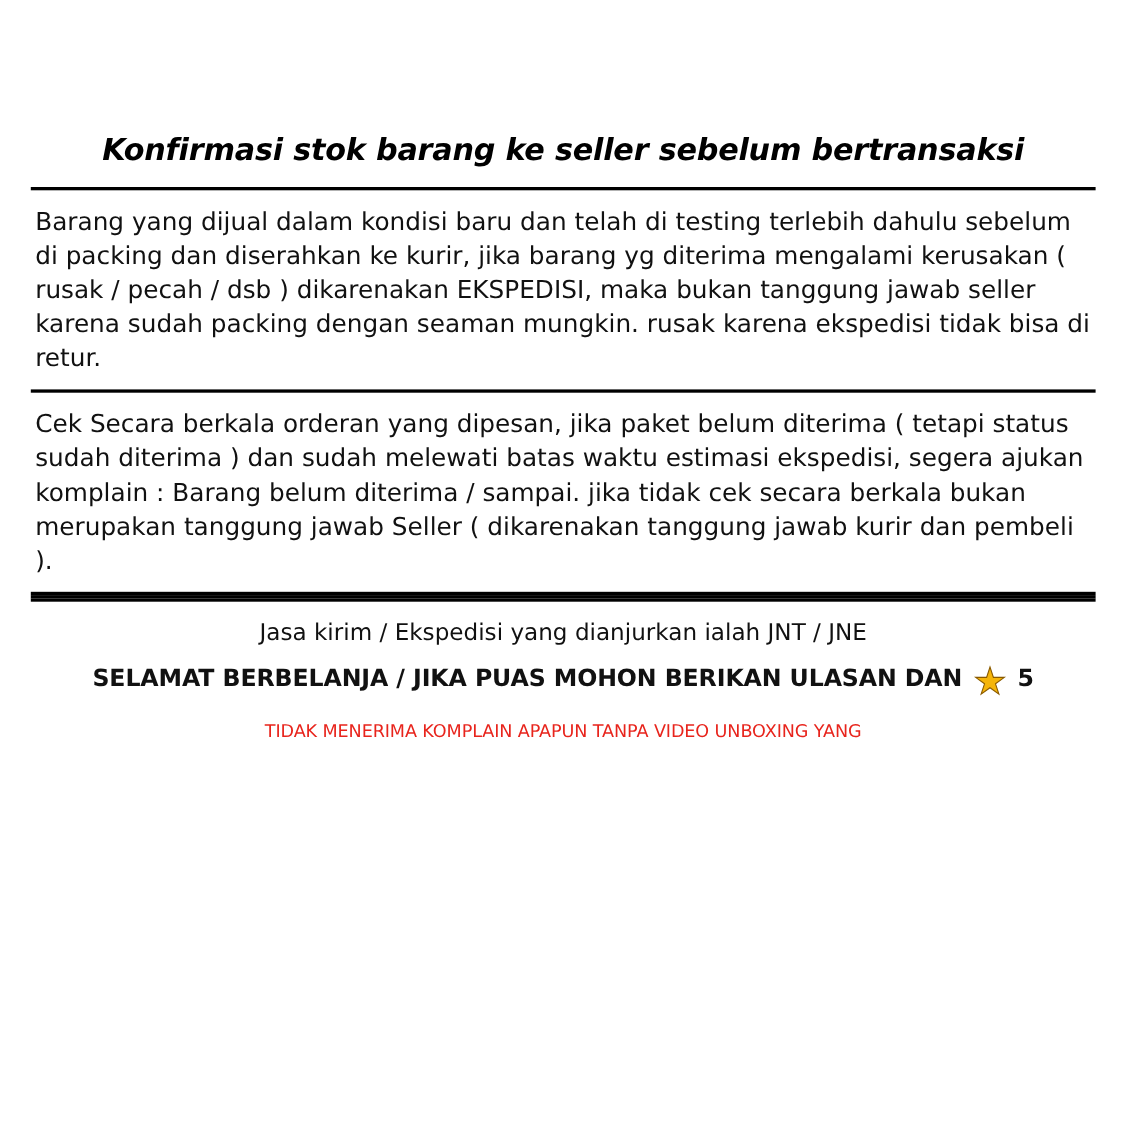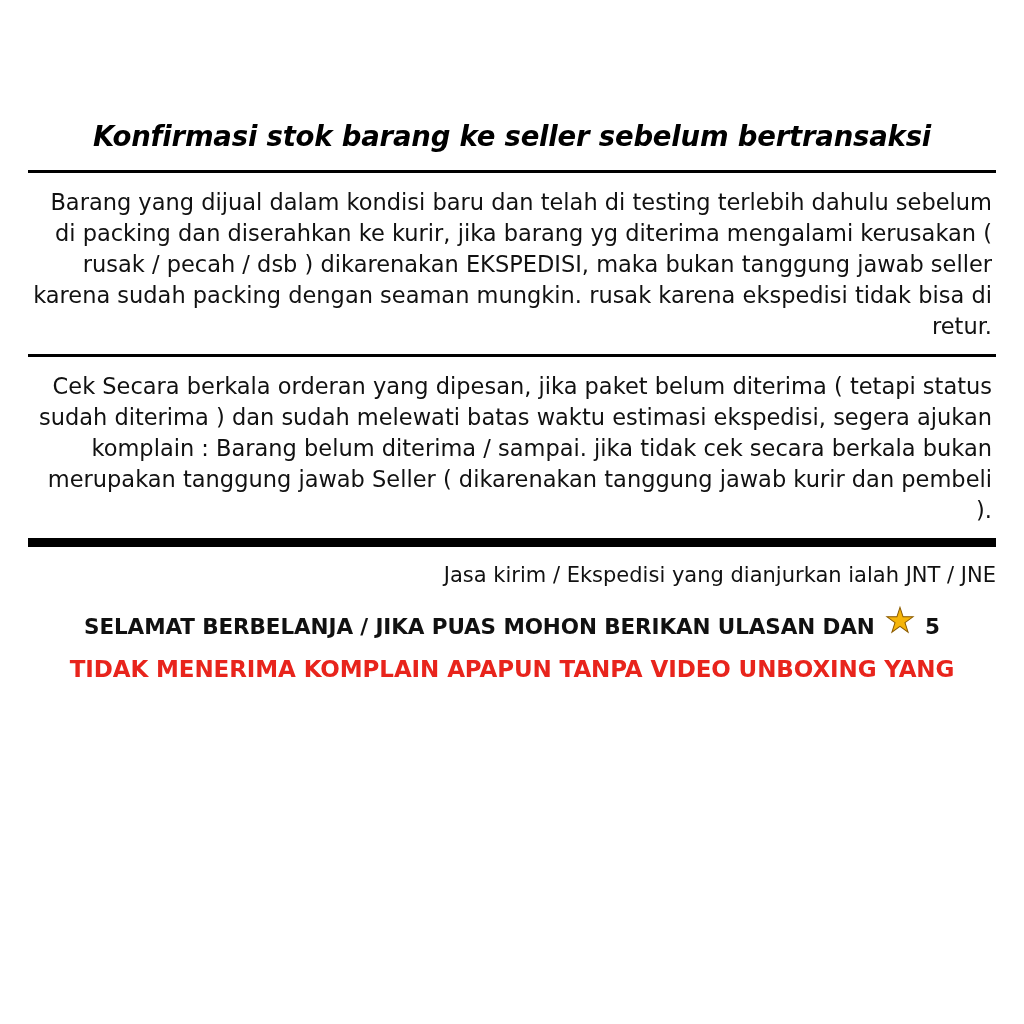--- a/index.html
+++ b/index.html
@@ -41,66 +41,65 @@
   }
   .block {
     padding: 14px 4px 12px 4px;
   }
   .block p {
     margin: 0;
     font-size: 22.5px;
     line-height: 1.38;
     color: #111111;
     font-family: "DejaVu Sans", sans-serif;
-    text-align: right;
+    text-align: left;
   }
   .footer {
     padding-top: 16px;
     text-align: center;
   }
   .footer .regular {
     font-weight: bold;
     font-style: italic;
     font-size: 22px;
     letter-spacing: 0.3px;
     margin-bottom: 10px;
   }
   .footer .jasa {
     font-size: 21px;
     margin-bottom: 18px;
-    text-align: right;
   }
   .footer .selamat {
     font-weight: bold;
     font-size: 21.5px;
     letter-spacing: -0.1px;
     display: flex;
-    align-items: flex-end;
+    align-items: flex-start;
     justify-content: center;
     gap: 10px;
     margin-bottom: 16px;
     white-space: nowrap;
   }
   .star {
     display: inline-block;
     line-height: 1;
     font-size: 34px;
     color: #f5b50a;
     -webkit-text-stroke: 1px #8a5a00;
     position: relative;
     top: -2px;
   }
   .star-num {
     font-weight: bold;
     font-size: 21.5px;
   }
   .footer .warning {
     color: #e8241c;
-    font-weight: bold;
-    font-size: 23px;
+    font-weight: normal;
+    font-size: 16px;
     line-height: 1.28;
     letter-spacing: -0.1px;
   }
 </style>
 </head>
 <body>
 
 <div class="page">
 
   <div class="title">Konfirmasi stok barang ke seller sebelum bertransaksi</div>

